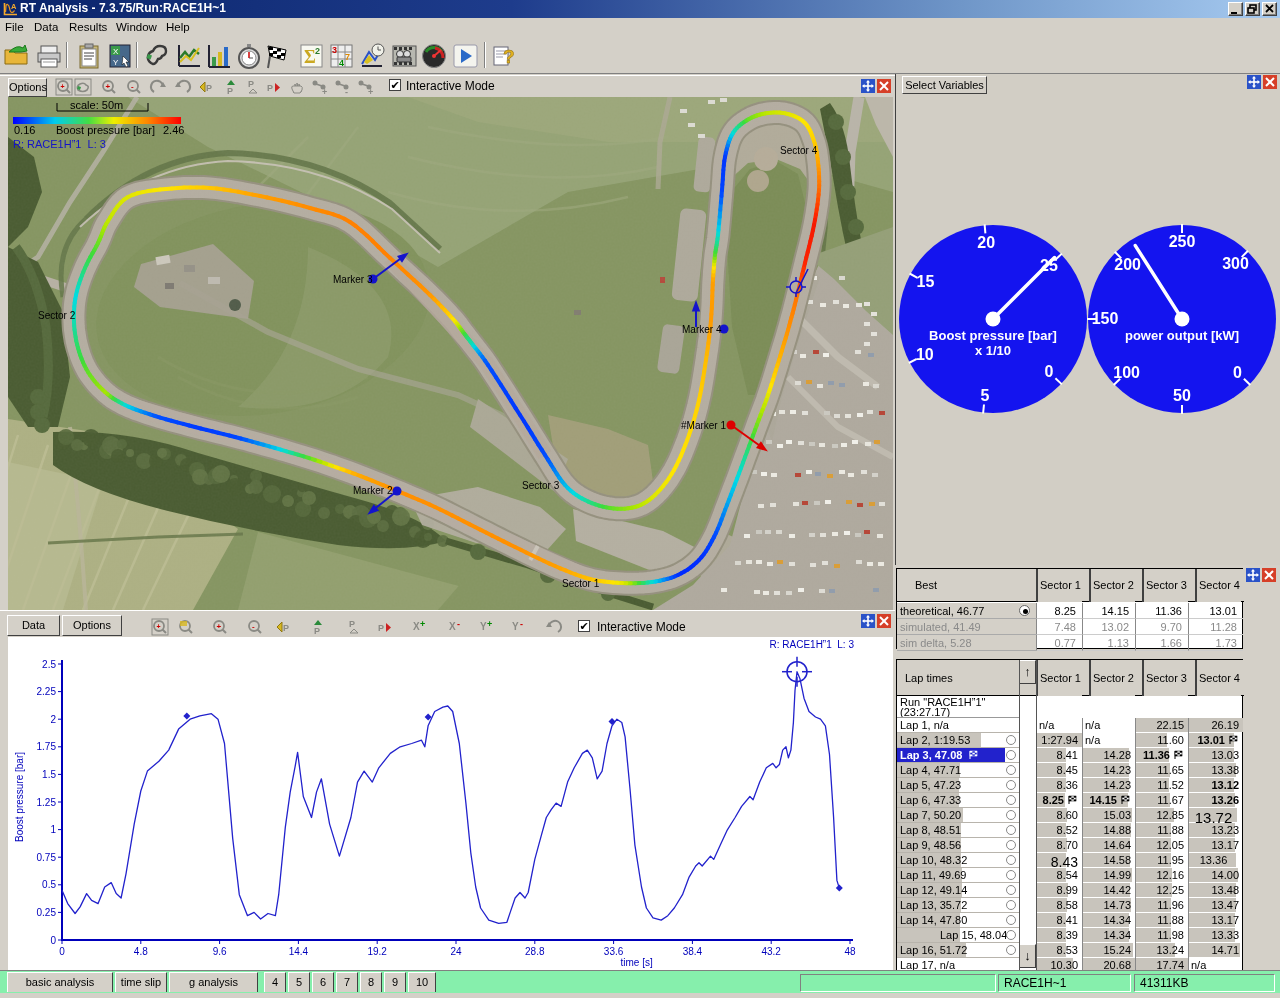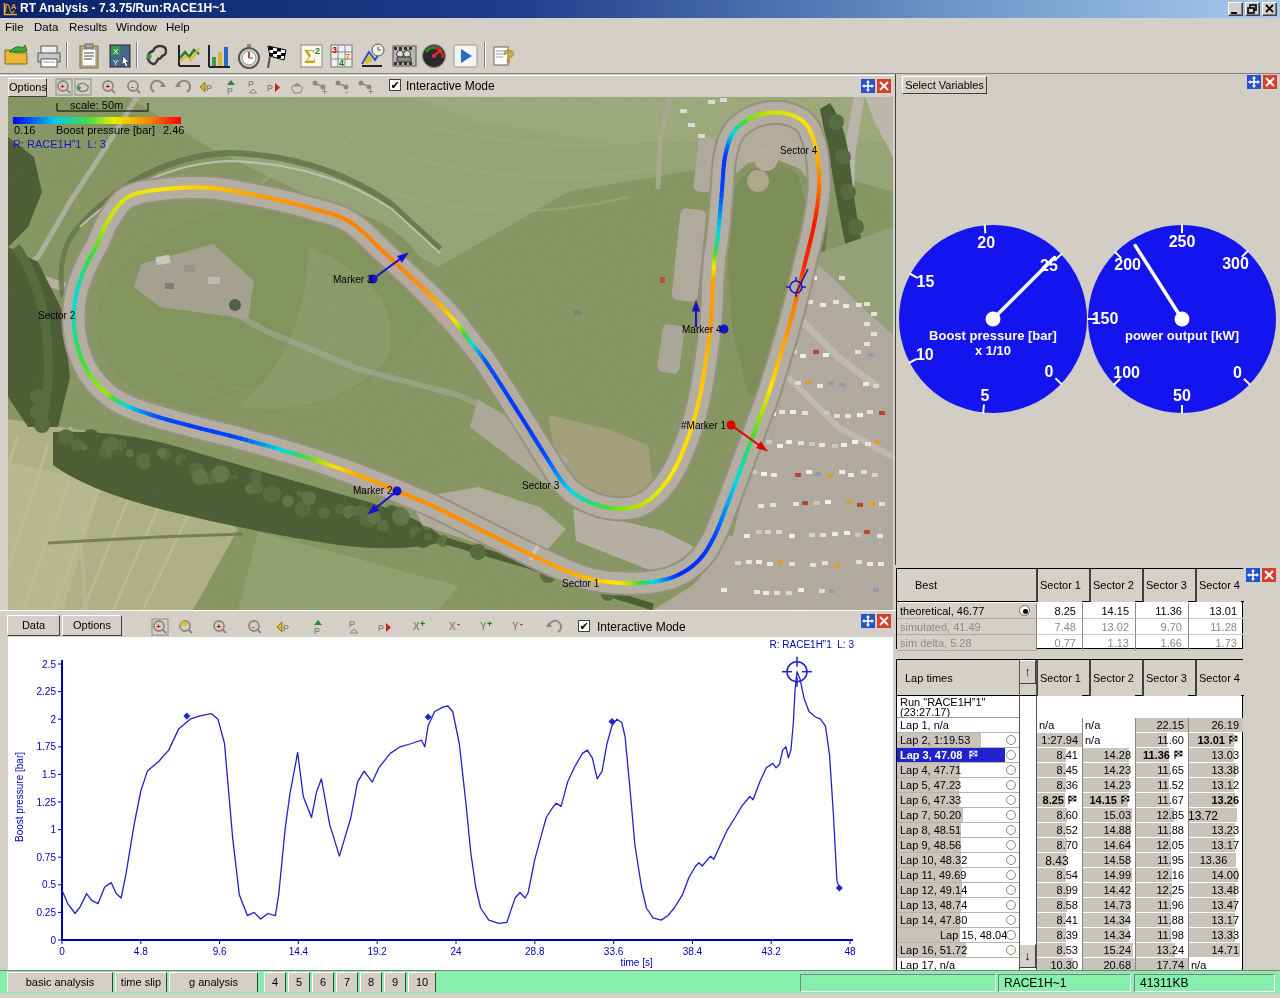--- a/index.html
+++ b/index.html
@@ -1464,21 +1464,21 @@
 <div class="abs" style="left:140px;top:118px;width:29px;height:14px;background:#c8c4bc;"></div>
 <div class="abs" style="left:139px;top:119px;width:42px;font-size:11px;font-weight:normal;text-align:right;white-space:nowrap;">8.36</div>
 <div class="abs" style="left:185px;top:118px;width:53px;height:15px;border-left:1px solid #888;"></div>
 <div class="abs" style="left:186px;top:118px;width:46px;height:14px;background:#c8c4bc;"></div>
 <div class="abs" style="left:185px;top:119px;width:49px;font-size:11px;font-weight:normal;text-align:right;white-space:nowrap;">14.23</div>
 <div class="abs" style="left:238px;top:118px;width:53px;height:15px;border-left:1px solid #888;"></div>
 <div class="abs" style="left:239px;top:118px;width:33px;height:14px;background:#c8c4bc;"></div>
 <div class="abs" style="left:238px;top:119px;width:49px;font-size:11px;font-weight:normal;text-align:right;white-space:nowrap;">11.52</div>
 <div class="abs" style="left:291px;top:118px;width:55px;height:15px;border-left:1px solid #888;"></div>
 <div class="abs" style="left:292px;top:118px;width:45px;height:14px;background:#c8c4bc;"></div>
-<div class="abs" style="left:291px;top:119px;width:51px;font-size:11px;font-weight:normal;text-align:right;white-space:nowrap;">13.12</div>
+<div class="abs" style="left:291px;top:119px;width:51px;font-size:11px;font-weight:bold;text-align:right;white-space:nowrap;">13.12</div>
 <div class="abs" style="left:0px;top:133px;width:62px;height:14px;background:#c8c4bc;"></div>
 <div class="abs" style="left:3px;top:134px;font-size:11px;color:#000;white-space:nowrap;">Lap 6, 47.33</div>
 <div class="abs" style="left:109px;top:135px;width:10px;height:10px;border-radius:50%;background:#fff;border:1px solid #888;"></div>
 <div class="abs" style="left:0px;top:147px;width:123px;height:1px;background:#b8b4ac;"></div>
 <div class="abs" style="left:139px;top:133px;width:46px;height:15px;border-left:1px solid #888;"></div>
 <div class="abs" style="left:140px;top:133px;width:28px;height:14px;background:#c8c4bc;"></div>
 <div class="abs" style="left:139px;top:134px;width:42px;font-size:11px;font-weight:bold;text-align:right;white-space:nowrap;">8.25 <svg width="11" height="10" style="vertical-align:-1px">
           <path d="M2 1 L2 9" stroke="#000" stroke-width="1"></path>
           <rect x="2" y="1" width="7" height="5" fill="#fff" stroke="#000" stroke-width="0.5"></rect>
           <rect x="2" y="1" width="2.4" height="1.7" fill="#000"></rect>
@@ -1512,21 +1512,21 @@
 <div class="abs" style="left:140px;top:148px;width:30px;height:14px;background:#c8c4bc;"></div>
 <div class="abs" style="left:139px;top:149px;width:42px;font-size:11px;font-weight:normal;text-align:right;white-space:nowrap;">8.60</div>
 <div class="abs" style="left:185px;top:148px;width:53px;height:15px;border-left:1px solid #888;"></div>
 <div class="abs" style="left:186px;top:148px;width:49px;height:14px;background:#c8c4bc;"></div>
 <div class="abs" style="left:185px;top:149px;width:49px;font-size:11px;font-weight:normal;text-align:right;white-space:nowrap;">15.03</div>
 <div class="abs" style="left:238px;top:148px;width:53px;height:15px;border-left:1px solid #888;"></div>
 <div class="abs" style="left:239px;top:148px;width:38px;height:14px;background:#c8c4bc;"></div>
 <div class="abs" style="left:238px;top:149px;width:49px;font-size:11px;font-weight:normal;text-align:right;white-space:nowrap;">12.85</div>
 <div class="abs" style="left:291px;top:148px;width:55px;height:15px;border-left:1px solid #888;"></div>
 <div class="abs" style="left:292px;top:148px;width:48px;height:14px;background:#c8c4bc;"></div>
-<div class="abs" style="left:291px;top:149px;width:51px;font-size:12px;font-weight:normal;text-align:left;white-space:nowrap;">13.72</div>
+<div class="abs" style="left:291px;top:149px;width:51px;font-size:15px;font-weight:normal;text-align:center;white-space:nowrap;">13.72</div>
 <div class="abs" style="left:0px;top:163px;width:64px;height:14px;background:#c8c4bc;"></div>
 <div class="abs" style="left:3px;top:164px;font-size:11px;color:#000;white-space:nowrap;">Lap 8, 48.51</div>
 <div class="abs" style="left:109px;top:165px;width:10px;height:10px;border-radius:50%;background:#fff;border:1px solid #888;"></div>
 <div class="abs" style="left:0px;top:177px;width:123px;height:1px;background:#b8b4ac;"></div>
 <div class="abs" style="left:139px;top:163px;width:46px;height:15px;border-left:1px solid #888;"></div>
 <div class="abs" style="left:140px;top:163px;width:29px;height:14px;background:#c8c4bc;"></div>
 <div class="abs" style="left:139px;top:164px;width:42px;font-size:11px;font-weight:normal;text-align:right;white-space:nowrap;">8.52</div>
 <div class="abs" style="left:185px;top:163px;width:53px;height:15px;border-left:1px solid #888;"></div>
 <div class="abs" style="left:186px;top:163px;width:48px;height:14px;background:#c8c4bc;"></div>
 <div class="abs" style="left:185px;top:164px;width:49px;font-size:11px;font-weight:normal;text-align:right;white-space:nowrap;">14.88</div>
@@ -1551,21 +1551,21 @@
 <div class="abs" style="left:238px;top:179px;width:49px;font-size:11px;font-weight:normal;text-align:right;white-space:nowrap;">12.05</div>
 <div class="abs" style="left:291px;top:178px;width:55px;height:15px;border-left:1px solid #888;"></div>
 <div class="abs" style="left:292px;top:178px;width:46px;height:14px;background:#c8c4bc;"></div>
 <div class="abs" style="left:291px;top:179px;width:51px;font-size:11px;font-weight:normal;text-align:right;white-space:nowrap;">13.17</div>
 <div class="abs" style="left:0px;top:193px;width:64px;height:14px;background:#c8c4bc;"></div>
 <div class="abs" style="left:3px;top:194px;font-size:11px;color:#000;white-space:nowrap;">Lap 10, 48.32</div>
 <div class="abs" style="left:109px;top:195px;width:10px;height:10px;border-radius:50%;background:#fff;border:1px solid #888;"></div>
 <div class="abs" style="left:0px;top:207px;width:123px;height:1px;background:#b8b4ac;"></div>
 <div class="abs" style="left:139px;top:193px;width:46px;height:15px;border-left:1px solid #888;"></div>
 <div class="abs" style="left:140px;top:193px;width:29px;height:14px;background:#c8c4bc;"></div>
-<div class="abs" style="left:139px;top:194px;width:42px;font-size:12px;font-weight:normal;text-align:center;white-space:nowrap;">8.43</div>
+<div class="abs" style="left:139px;top:194px;width:42px;font-size:14px;font-weight:normal;text-align:right;white-space:nowrap;">8.43</div>
 <div class="abs" style="left:185px;top:193px;width:53px;height:15px;border-left:1px solid #888;"></div>
 <div class="abs" style="left:186px;top:193px;width:47px;height:14px;background:#c8c4bc;"></div>
 <div class="abs" style="left:185px;top:194px;width:49px;font-size:11px;font-weight:normal;text-align:right;white-space:nowrap;">14.58</div>
 <div class="abs" style="left:238px;top:193px;width:53px;height:15px;border-left:1px solid #888;"></div>
 <div class="abs" style="left:239px;top:193px;width:35px;height:14px;background:#c8c4bc;"></div>
 <div class="abs" style="left:238px;top:194px;width:49px;font-size:11px;font-weight:normal;text-align:right;white-space:nowrap;">11.95</div>
 <div class="abs" style="left:291px;top:193px;width:55px;height:15px;border-left:1px solid #888;"></div>
 <div class="abs" style="left:292px;top:193px;width:47px;height:14px;background:#c8c4bc;"></div>
 <div class="abs" style="left:291px;top:194px;width:51px;font-size:11px;font-weight:normal;text-align:center;white-space:nowrap;">13.36</div>
 <div class="abs" style="left:0px;top:208px;width:65px;height:14px;background:#c8c4bc;"></div>
@@ -1594,21 +1594,21 @@
 <div class="abs" style="left:185px;top:223px;width:53px;height:15px;border-left:1px solid #888;"></div>
 <div class="abs" style="left:186px;top:223px;width:47px;height:14px;background:#c8c4bc;"></div>
 <div class="abs" style="left:185px;top:224px;width:49px;font-size:11px;font-weight:normal;text-align:right;white-space:nowrap;">14.42</div>
 <div class="abs" style="left:238px;top:223px;width:53px;height:15px;border-left:1px solid #888;"></div>
 <div class="abs" style="left:239px;top:223px;width:36px;height:14px;background:#c8c4bc;"></div>
 <div class="abs" style="left:238px;top:224px;width:49px;font-size:11px;font-weight:normal;text-align:right;white-space:nowrap;">12.25</div>
 <div class="abs" style="left:291px;top:223px;width:55px;height:15px;border-left:1px solid #888;"></div>
 <div class="abs" style="left:292px;top:223px;width:47px;height:14px;background:#c8c4bc;"></div>
 <div class="abs" style="left:291px;top:224px;width:51px;font-size:11px;font-weight:normal;text-align:right;white-space:nowrap;">13.48</div>
 <div class="abs" style="left:0px;top:238px;width:64px;height:14px;background:#c8c4bc;"></div>
-<div class="abs" style="left:3px;top:239px;font-size:11px;color:#000;white-space:nowrap;">Lap 13, 48.74</div>
+<div class="abs" style="left:3px;top:239px;font-size:11px;color:#000;white-space:nowrap;">Lap 13, 35.72</div>
 <div class="abs" style="left:109px;top:240px;width:10px;height:10px;border-radius:50%;background:#fff;border:1px solid #888;"></div>
 <div class="abs" style="left:0px;top:252px;width:123px;height:1px;background:#b8b4ac;"></div>
 <div class="abs" style="left:139px;top:238px;width:46px;height:15px;border-left:1px solid #888;"></div>
 <div class="abs" style="left:140px;top:238px;width:30px;height:14px;background:#c8c4bc;"></div>
 <div class="abs" style="left:139px;top:239px;width:42px;font-size:11px;font-weight:normal;text-align:right;white-space:nowrap;">8.58</div>
 <div class="abs" style="left:185px;top:238px;width:53px;height:15px;border-left:1px solid #888;"></div>
 <div class="abs" style="left:186px;top:238px;width:48px;height:14px;background:#c8c4bc;"></div>
 <div class="abs" style="left:185px;top:239px;width:49px;font-size:11px;font-weight:normal;text-align:right;white-space:nowrap;">14.73</div>
 <div class="abs" style="left:238px;top:238px;width:53px;height:15px;border-left:1px solid #888;"></div>
 <div class="abs" style="left:239px;top:238px;width:35px;height:14px;background:#c8c4bc;"></div>

